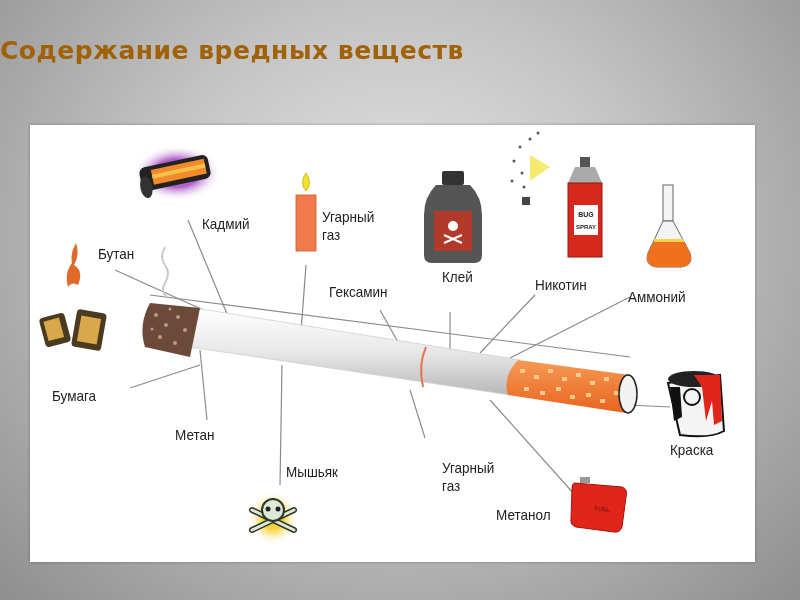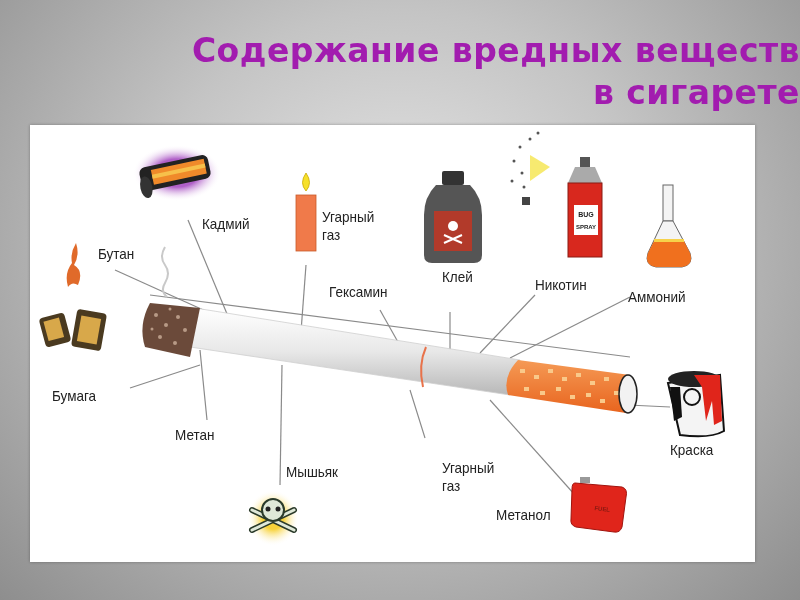--- a/index.html
+++ b/index.html
@@ -2,41 +2,40 @@
 <html><head>
 <meta charset="utf-8">
 <style>
   html, body { margin:0; padding:0; }
   body {
     width:800px; height:600px; overflow:hidden; position:relative;
     background: radial-gradient(ellipse at 50% 40%, #e6e6e6 0%, #c4c4c4 45%, #8e8e8e 100%);
     font-family: "DejaVu Sans", sans-serif;
   }
   .title {
-    position:absolute; left:0; top:30px; width:800px; text-align:right;
-    font-family:"DejaVu Sans", sans-serif; font-weight:bold; font-size:33px;
-    line-height:42px; color:#a21caf; letter-spacing:0.5px;
+    position:absolute; left:0; top:30px; width:800px; text-align:left;
+    font-family:"DejaVu Sans", sans-serif; font-weight:bold; font-size:25px;
+    line-height:42px; color:#a16207; letter-spacing:0.5px;
   }
   .panel {
     position:absolute; left:30px; top:125px; width:725px; height:437px;
     background:#ffffff; box-shadow: 0 0 3px rgba(0,0,0,0.3);
   }
   .diagram { position:absolute; left:0; top:0; }
   .lbl {
     position:absolute; font-family:"Liberation Sans", sans-serif;
     font-size:15px; color:#222; line-height:17px; white-space:nowrap;
     transform: scaleX(0.9); transform-origin:left top;
   }
 </style>
 </head>
 <body>
 
 <div class="title">
   <div>Содержание вредных веществ</div>
-  <div>в сигарете</div>
 </div>
 
 <div class="panel">
   <svg class="diagram" width="725" height="437" viewBox="0 0 725 437" xmlns="http://www.w3.org/2000/svg">
     <defs>
       <linearGradient id="paperGrad" x1="0" y1="0" x2="0" y2="1">
         <stop offset="0" stop-color="#ffffff"></stop>
         <stop offset="0.5" stop-color="#e8e8e8"></stop>
         <stop offset="1" stop-color="#b8b8b8"></stop>
       </linearGradient>

